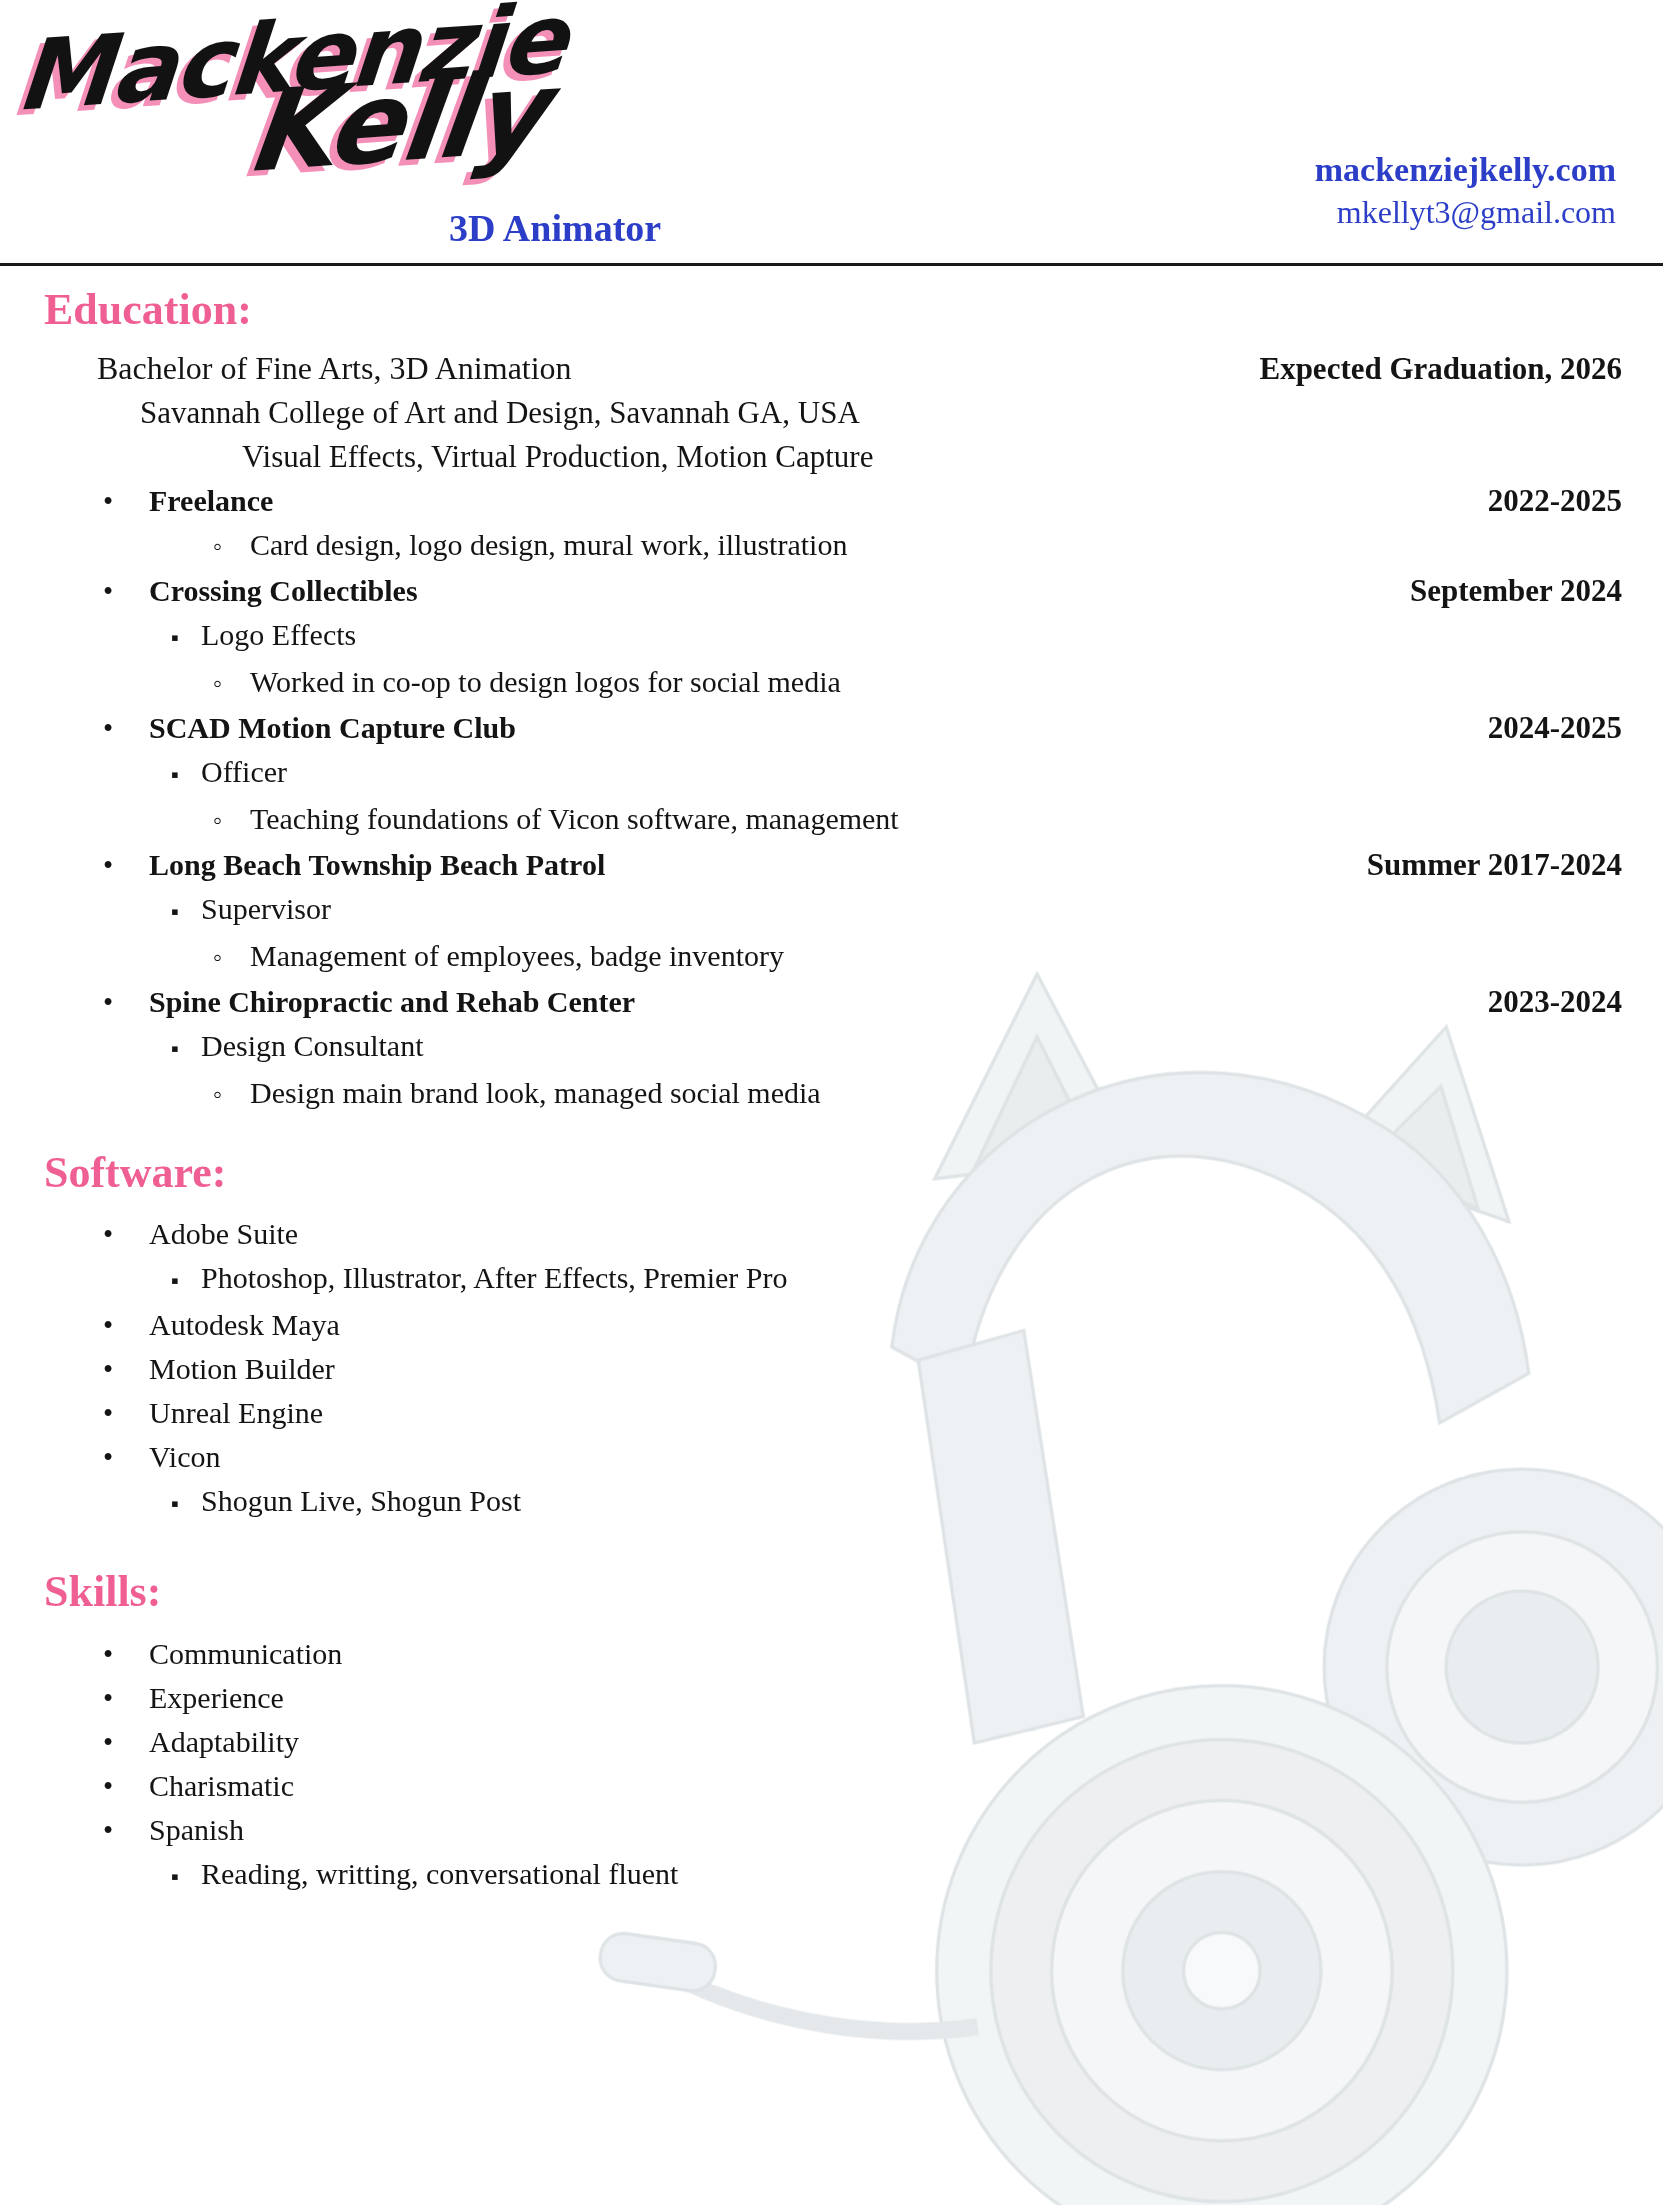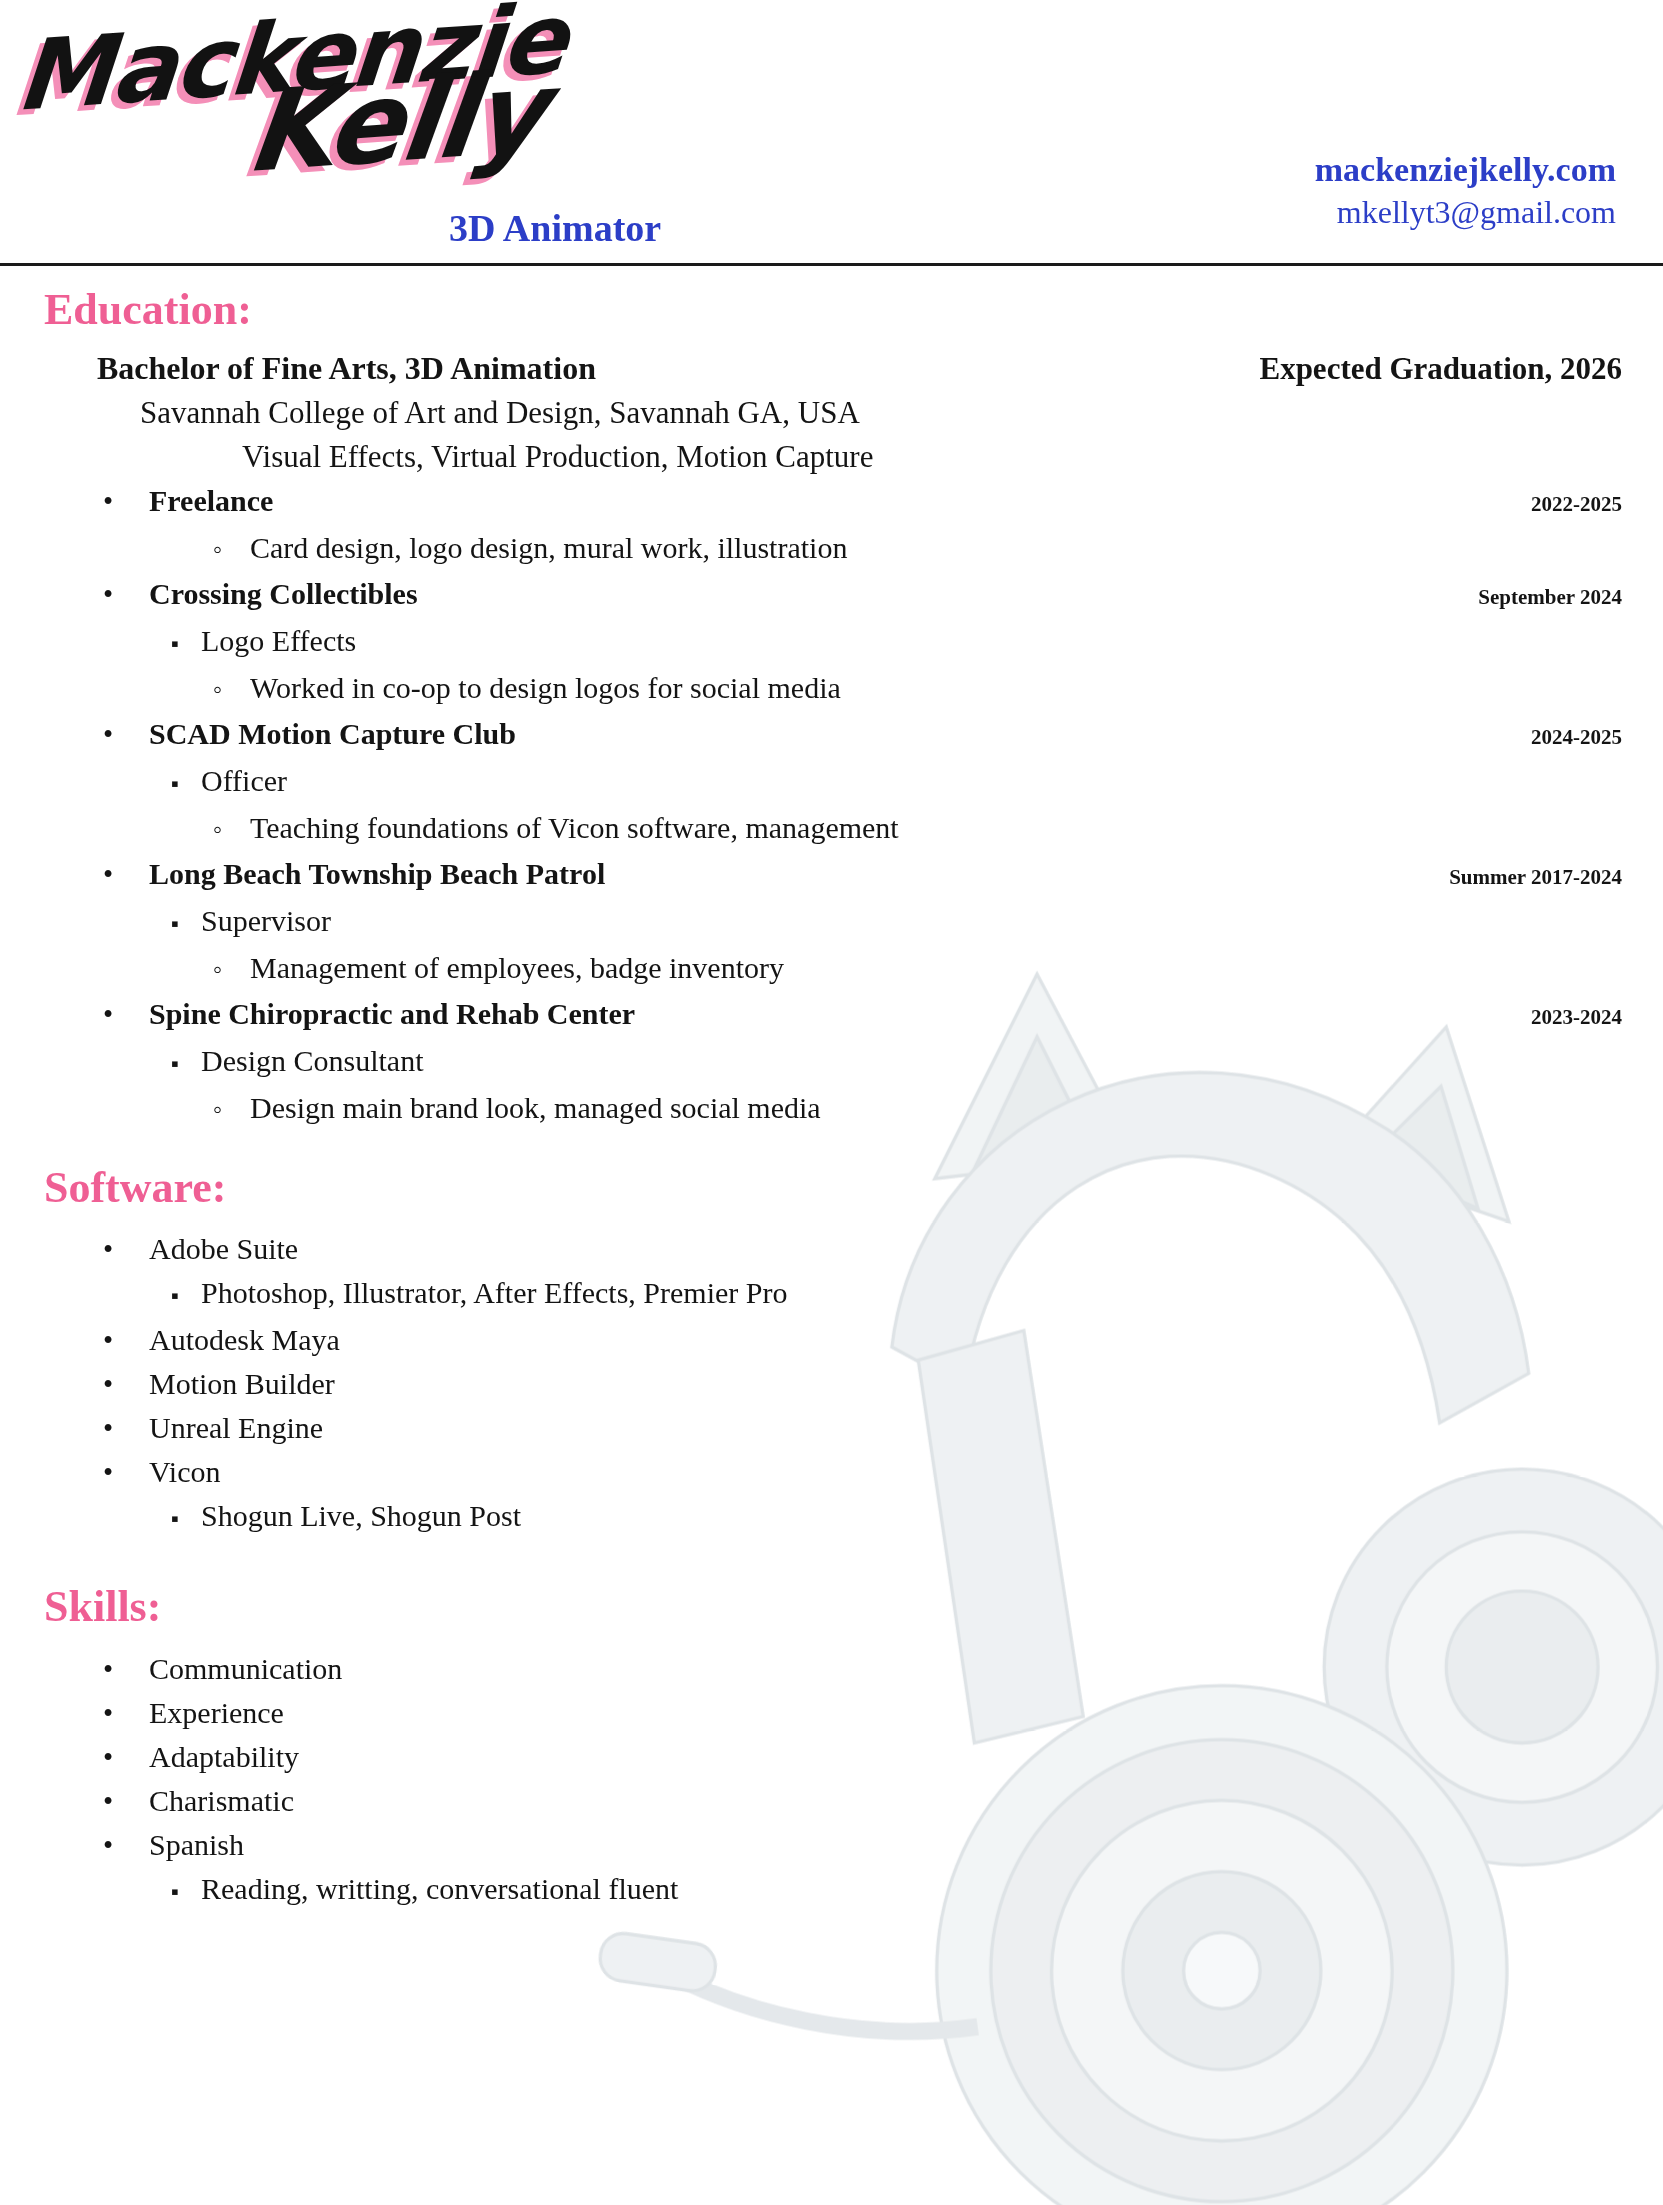--- a/index.html
+++ b/index.html
@@ -86,36 +86,36 @@
   .h-edu      { margin: 17px 0 10.6px 0; }
   .h-work     { margin: 26px 0 6.6px 0; }
   .h-software { margin: 30px 0 14.5px 0; }
   .h-skills   { margin: 40px 0 14.5px 0; }
 
   .row { display: flex; align-items: baseline; font-size: 30px; line-height: 44px; }
   .fill { flex: 1 1 auto; }
 
   
   .edu-head { padding-left: 53px; }
-  .degree { font-weight: bold; font-size: 32px; }
+  .degree { font-weight: normal; font-size: 32px; }
   .grad   { font-weight: bold; font-size: 31px; }
   .school { padding-left: 96px; font-size: 31px; line-height: 44px; }
   .focus  { padding-left: 198px; font-size: 31px; line-height: 44px; }
 
   
   .l1 { padding-left: 59px; }
   .l2 { padding-left: 127px; }
   .l3 { padding-left: 169px; }
   .b  { flex: 0 0 auto; }
   .b1 { width: 46px; font-size: 29px; }
   .b2 { width: 30px; font-size: 22.4px; }
   .b3 { width: 37px; font-size: 26px; }
 
   .jtitle { font-weight: bold; }
-  .date   { font-weight: bold; font-size: 21px; }
+  .date   { font-weight: bold; font-size: 31px; }
 </style>
 </head>
 <body>
 
 <div class="page">
 
   <svg class="headphones" viewBox="0 0 1650 1900" width="1089" height="1254" aria-hidden="true">
     <g stroke="#dde2e5" stroke-width="5" fill="#f1f4f5" opacity="0.95">
 
       <polygon points="545,345 700,35 845,310" fill="#f1f4f5"></polygon>

